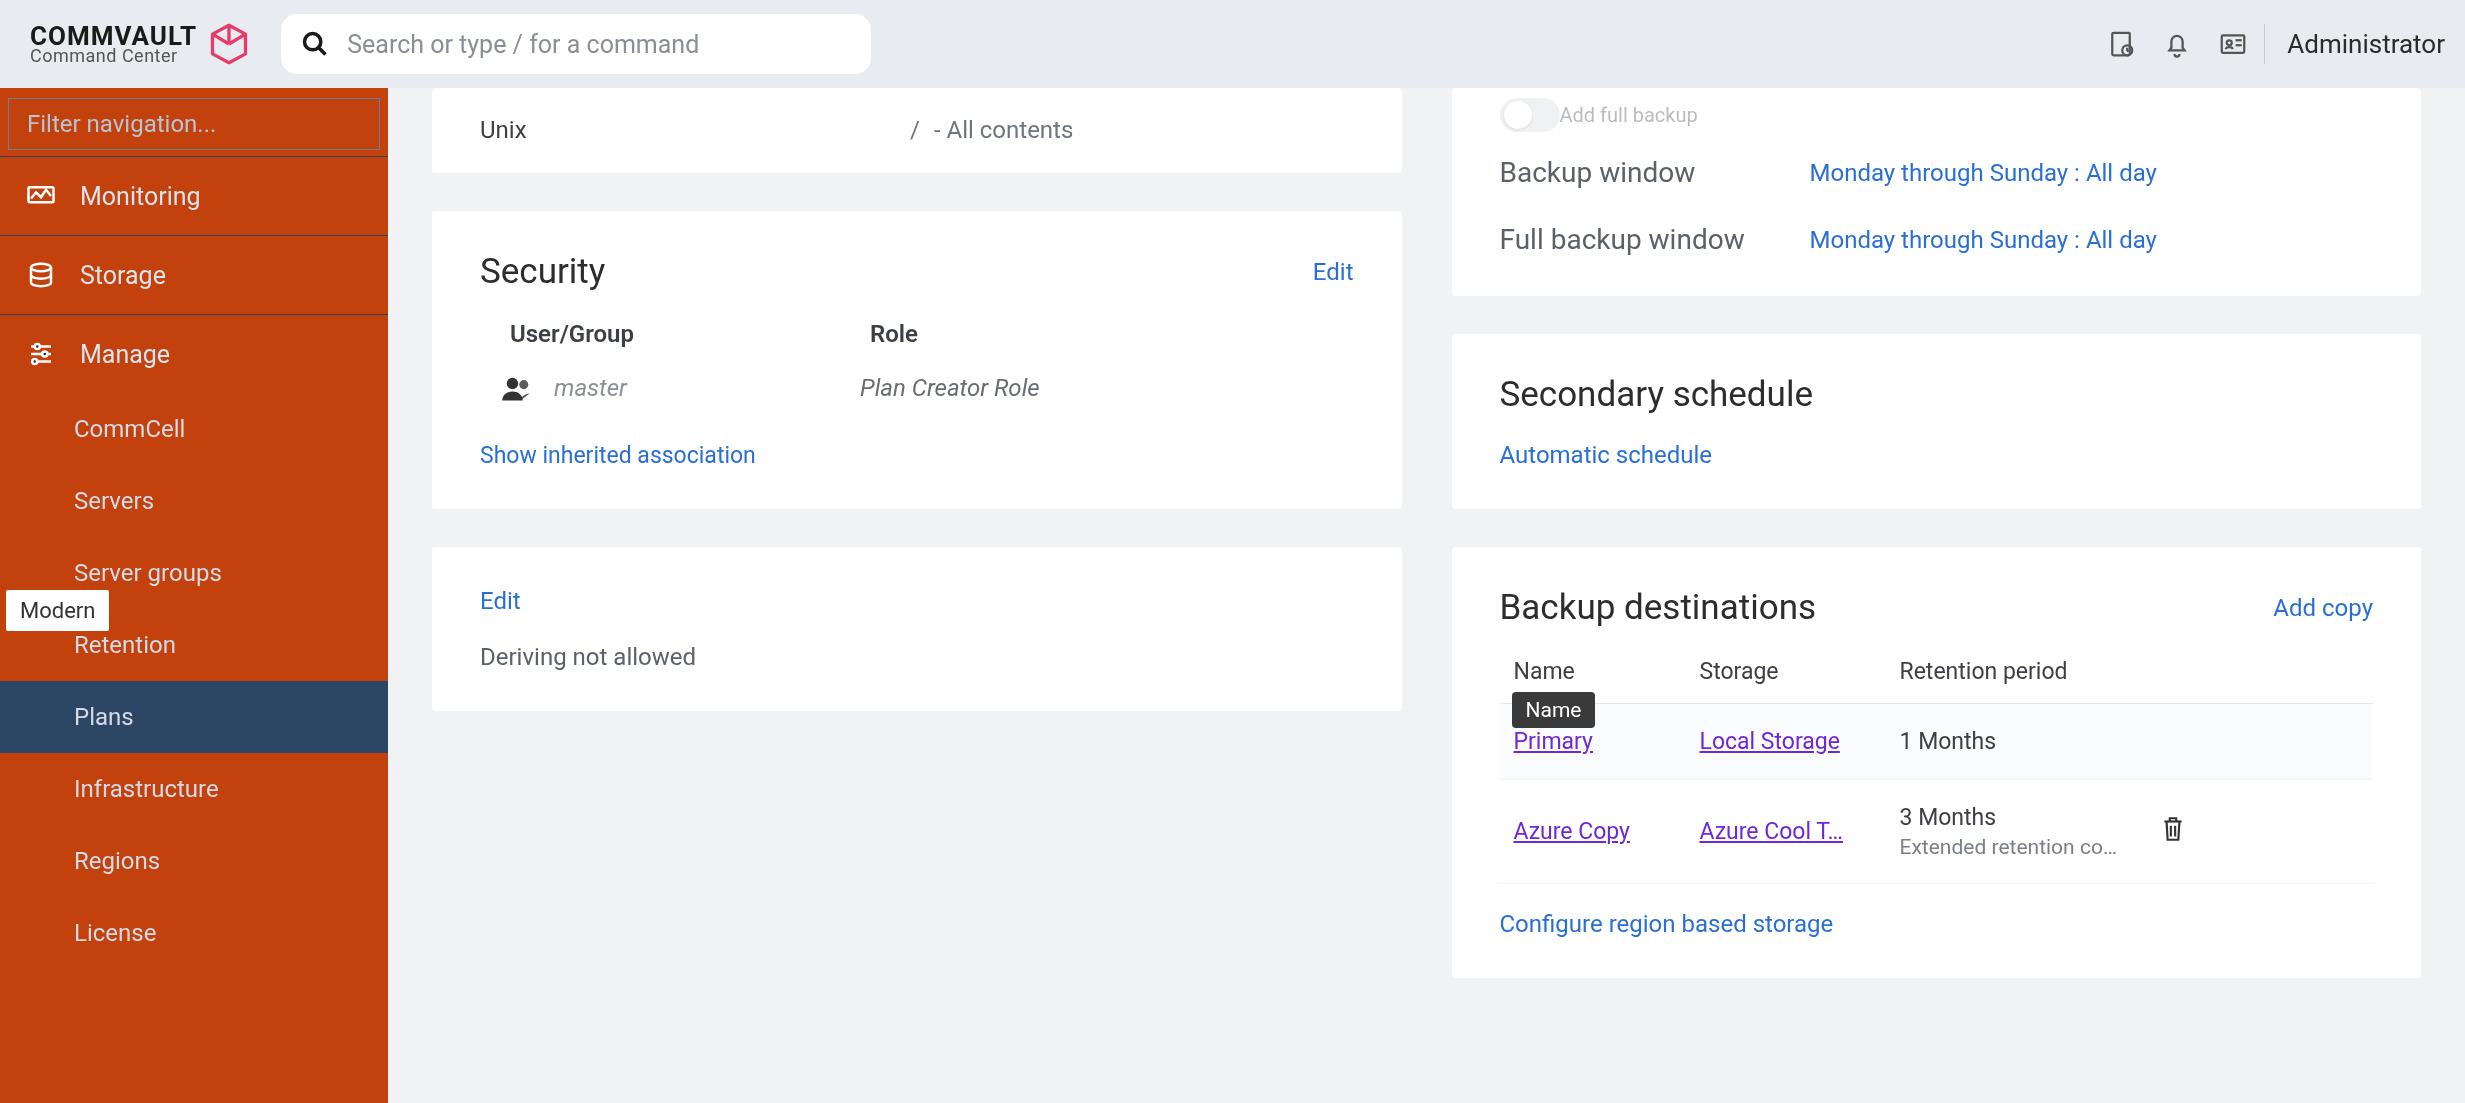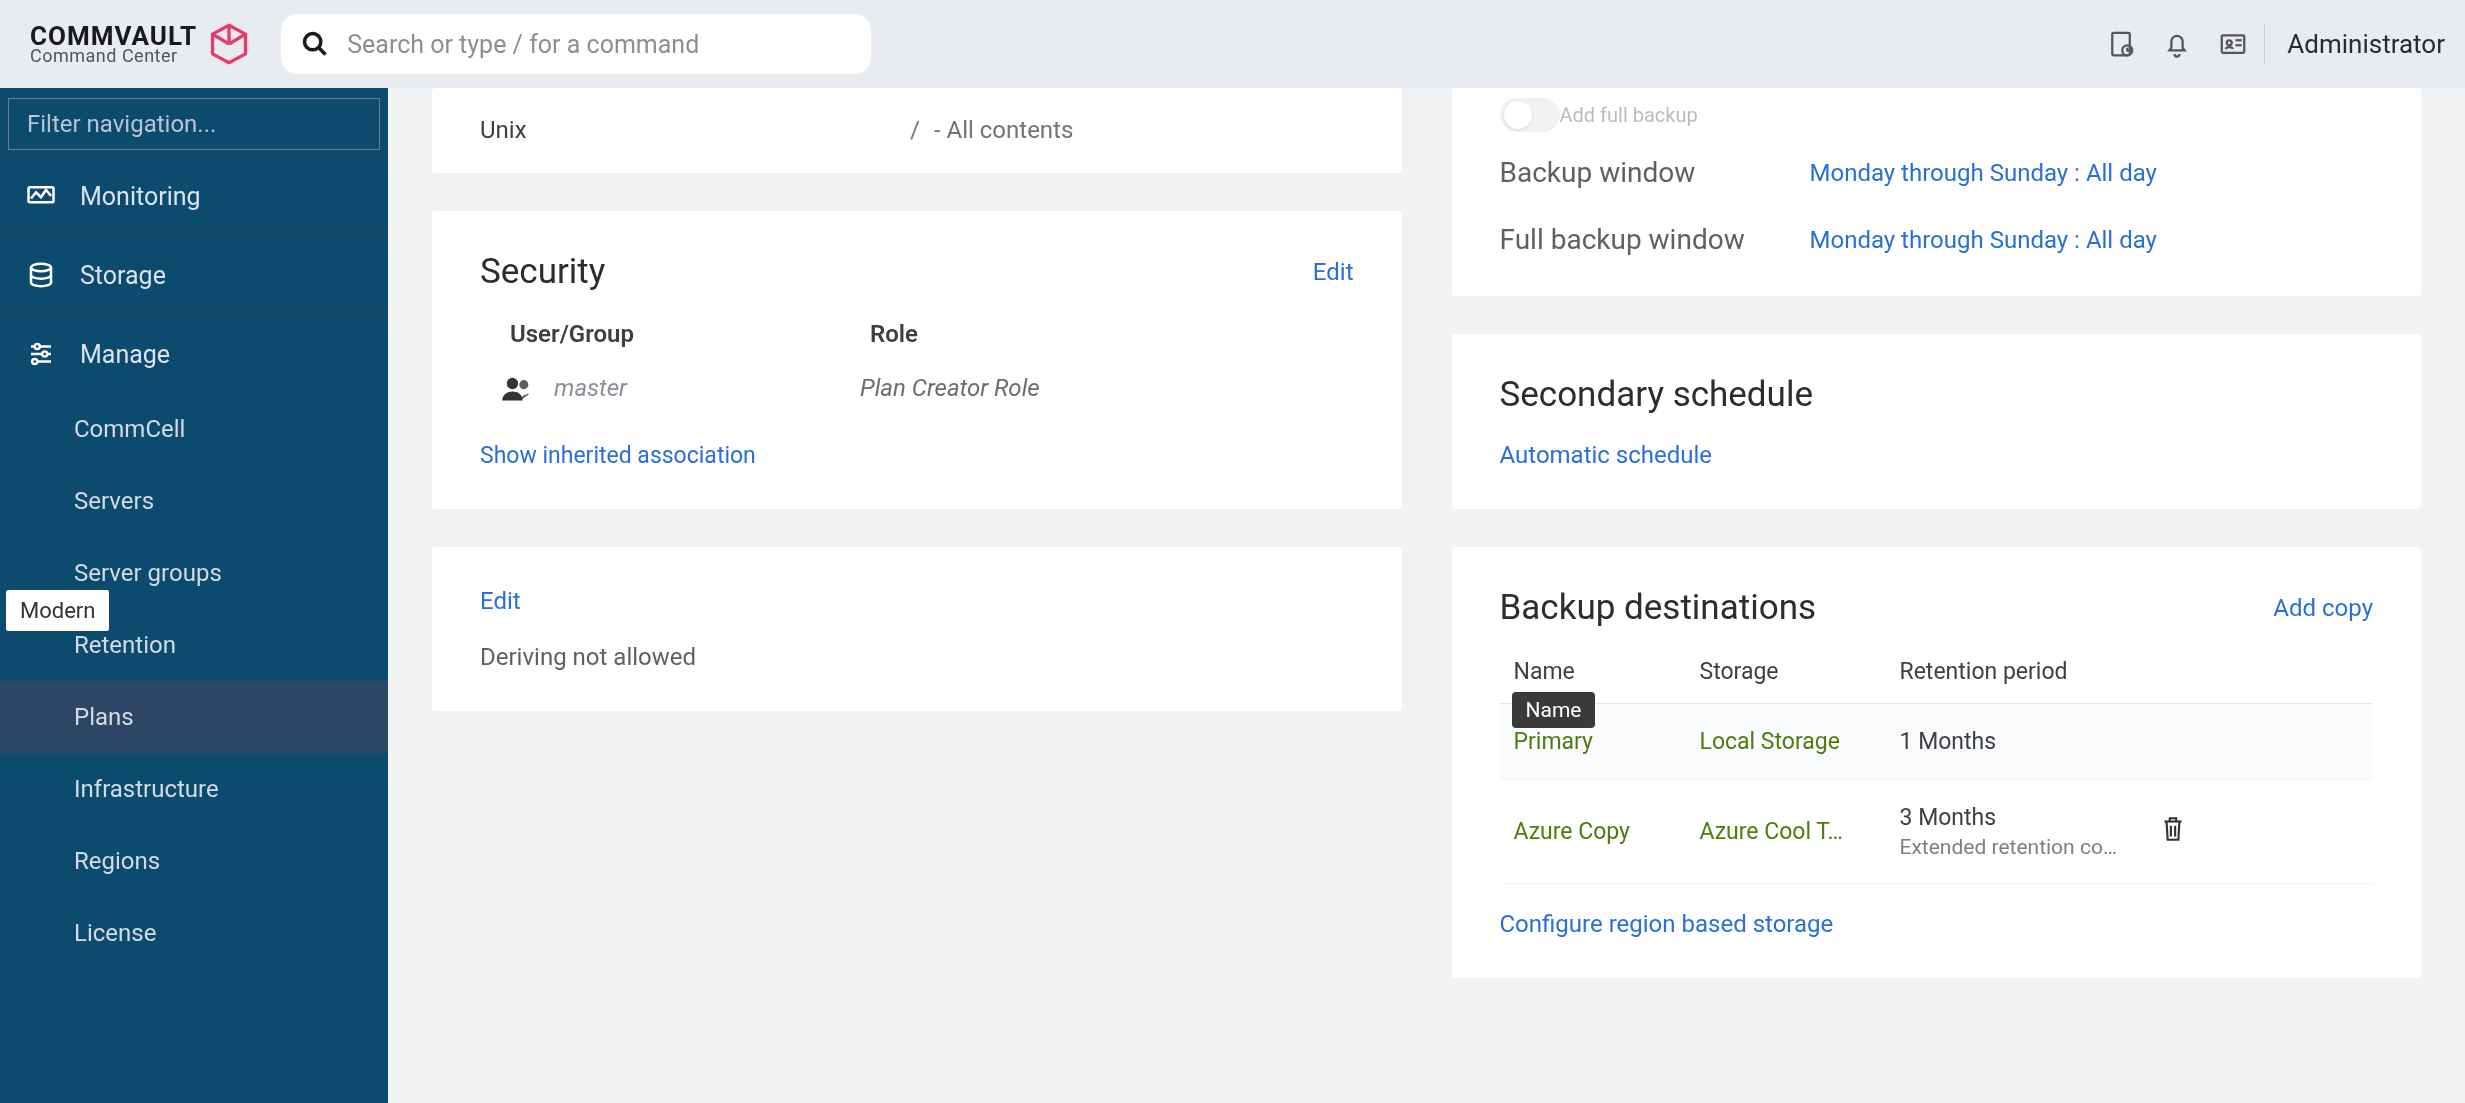--- a/index.html
+++ b/index.html
@@ -16,21 +16,21 @@
 .search-wrap svg { width:28px; height:28px; flex:none; }
 .search-wrap input { border:0; outline:0; font-size:25px; color:#333; width:100%; }
 .search-wrap input::placeholder { color:#8a8f96; }
 .top-spacer { flex:1; }
 .top-icons { display:flex; align-items:center; gap:26px; }
 .top-icons .ico { width:30px; height:30px; color:#555; }
 .top-sep { width:1px; height:40px; background:#c7ccd3; margin:0 22px 0 16px; }
 .top-user { font-size:26px; color:#2b2b2b; }
 
 
-.sidebar { position:fixed; top:88px; left:0; bottom:0; width:388px; background:#0c4a6e; color:#dce3ec; overflow:hidden; }
+.sidebar { position:fixed; top:88px; left:0; bottom:0; width:388px; background:#c2410c; color:#dce3ec; overflow:hidden; }
 .filter-box { margin:10px 8px 6px 8px; border:1px solid #6f8096; height:52px; display:flex; align-items:center; padding:0 18px; }
 .filter-box input { background:transparent; border:0; outline:0; color:#c8d2df; font-size:24px; width:100%; }
 .filter-box input::placeholder { color:#b9c4d3; }
 .nav-heading { display:flex; align-items:flex-end; gap:24px; padding:24px 26px; font-size:25px; border-top:1px solid #2b415f; cursor:pointer; }
 .nav-heading:first-of-type { border-top:0; }
 .nav-heading svg { width:30px; height:30px; flex:none; }
 .nav-sub { padding:22px 26px 22px 74px; font-size:24px; color:#d4dbe5; cursor:pointer; }
 .nav-sub.plans-item { background:#2d4665; }
 .modern-pill { position:absolute; left:6px; top:502px; background:#fff; color:#333; font-size:22px; padding:8px 14px; border-radius:2px; }
 
@@ -73,21 +73,21 @@
 .tbl { width:100%; }
 .tbl-head { display:flex; border-bottom:1px solid #e6e8eb; padding:0 0 18px 0; position:relative; }
 .tbl-head .th { font-size:23px; color:#3c3f44; }
 .w-name { width:200px; padding-left:14px; }
 .w-stor { width:200px; }
 .w-ret { width:260px; }
 .w-act { width:50px; }
 .name-tooltip { position:absolute; top:34px; left:12px; background:#3a3a3a; color:#fff; font-size:21px; padding:6px 14px; border-radius:4px; }
 .tbl-row { display:flex; align-items:center; padding:24px 0; border-bottom:1px solid #f2f4f6; }
 .tbl-row .td { font-size:23px; }
-.tbl-row .td.link { color:#4d7c0f; }
+.tbl-row .td.link { color:#6d28d9;text-decoration:underline; }
 .tbl-row .td.plain { color:#3c3f44; }
 .ret-sub { color:#7b8088; font-size:21px; margin-top:4px; }
 .trash { width:26px; height:30px; color:#333; cursor:pointer; }
 
 .dest-head { display:flex; align-items:center; justify-content:space-between; margin-bottom:30px; }
 
 .rpo-top-card { padding-top:10px; }
 </style>
 </head>
 <body>

